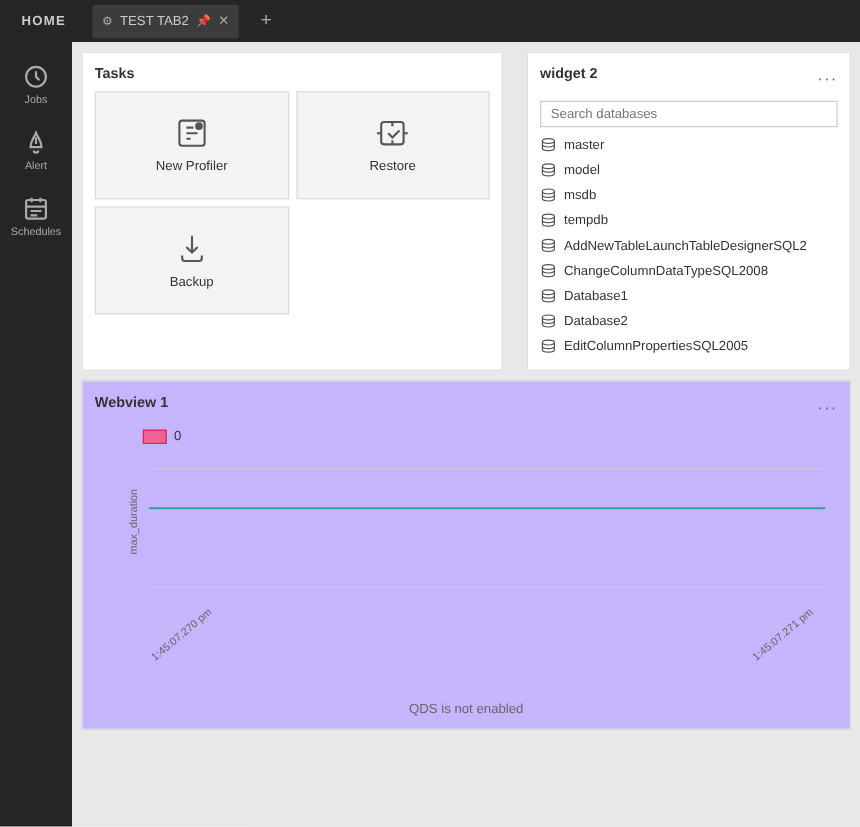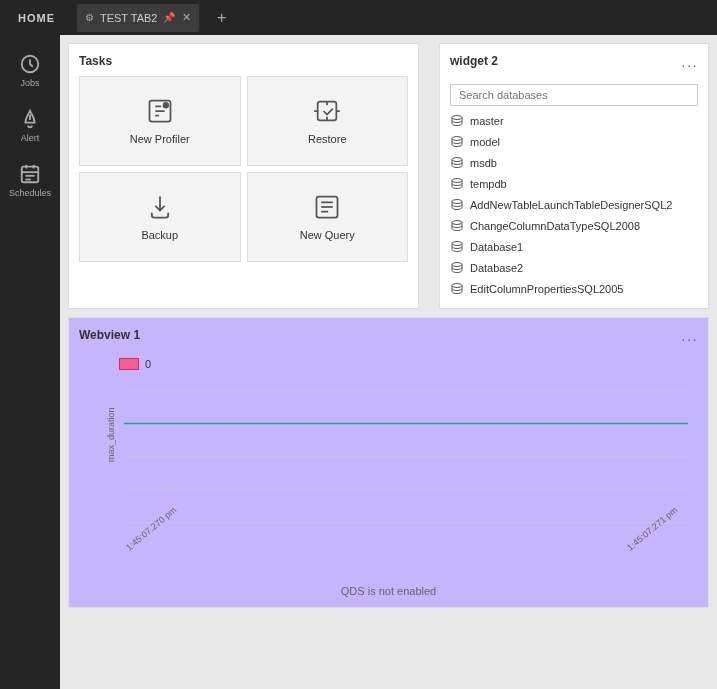--- a/index.html
+++ b/index.html
@@ -330,29 +330,20 @@
           </div>
 
           <div class="task-item">
             <svg viewBox="0 0 24 24" fill="none" stroke="#555" stroke-width="1.5">
               <path d="M12 3v12M8 11l4 4 4-4"></path>
               <path d="M5 17v2a2 2 0 0 0 2 2h10a2 2 0 0 0 2-2v-2"></path>
             </svg>
             <span class="task-label">Backup</span>
           </div>
 
-          <div class="task-item">
-            <svg viewBox="0 0 24 24" fill="none" stroke="#555" stroke-width="1.5">
-              <rect x="3" y="3" width="18" height="18" rx="2"></rect>
-              <line x1="7" y1="8" x2="17" y2="8"></line>
-              <line x1="7" y1="12" x2="17" y2="12"></line>
-              <line x1="7" y1="16" x2="13" y2="16"></line>
-            </svg>
-            <span class="task-label">New Query</span>
-          </div>
         </div>
       </div>
 
       <div class="widget2">
         <div class="widget-header">
           <span class="widget-title">widget 2</span>
           <span class="widget-more">···</span>
         </div>
         <input class="search-box" type="text" placeholder="Search databases" style="">
         <div class="db-list">

